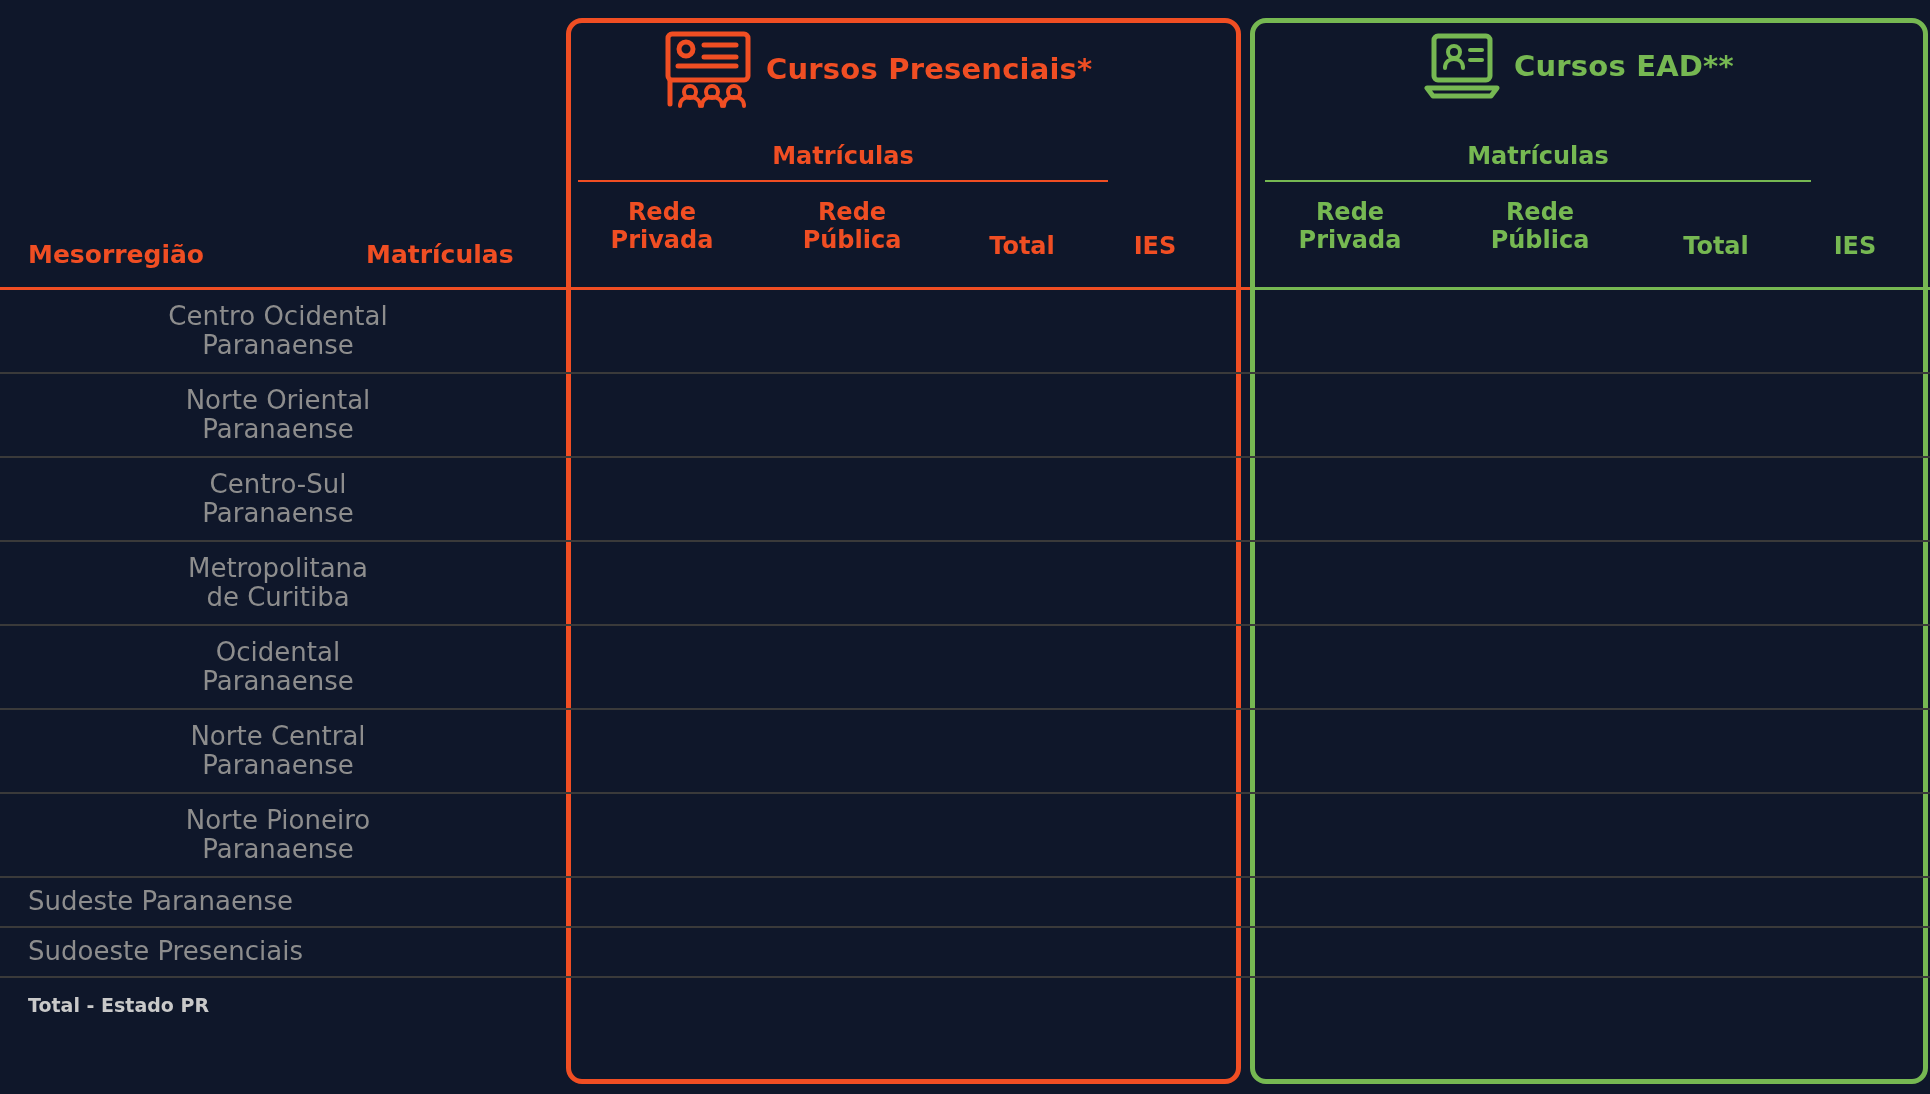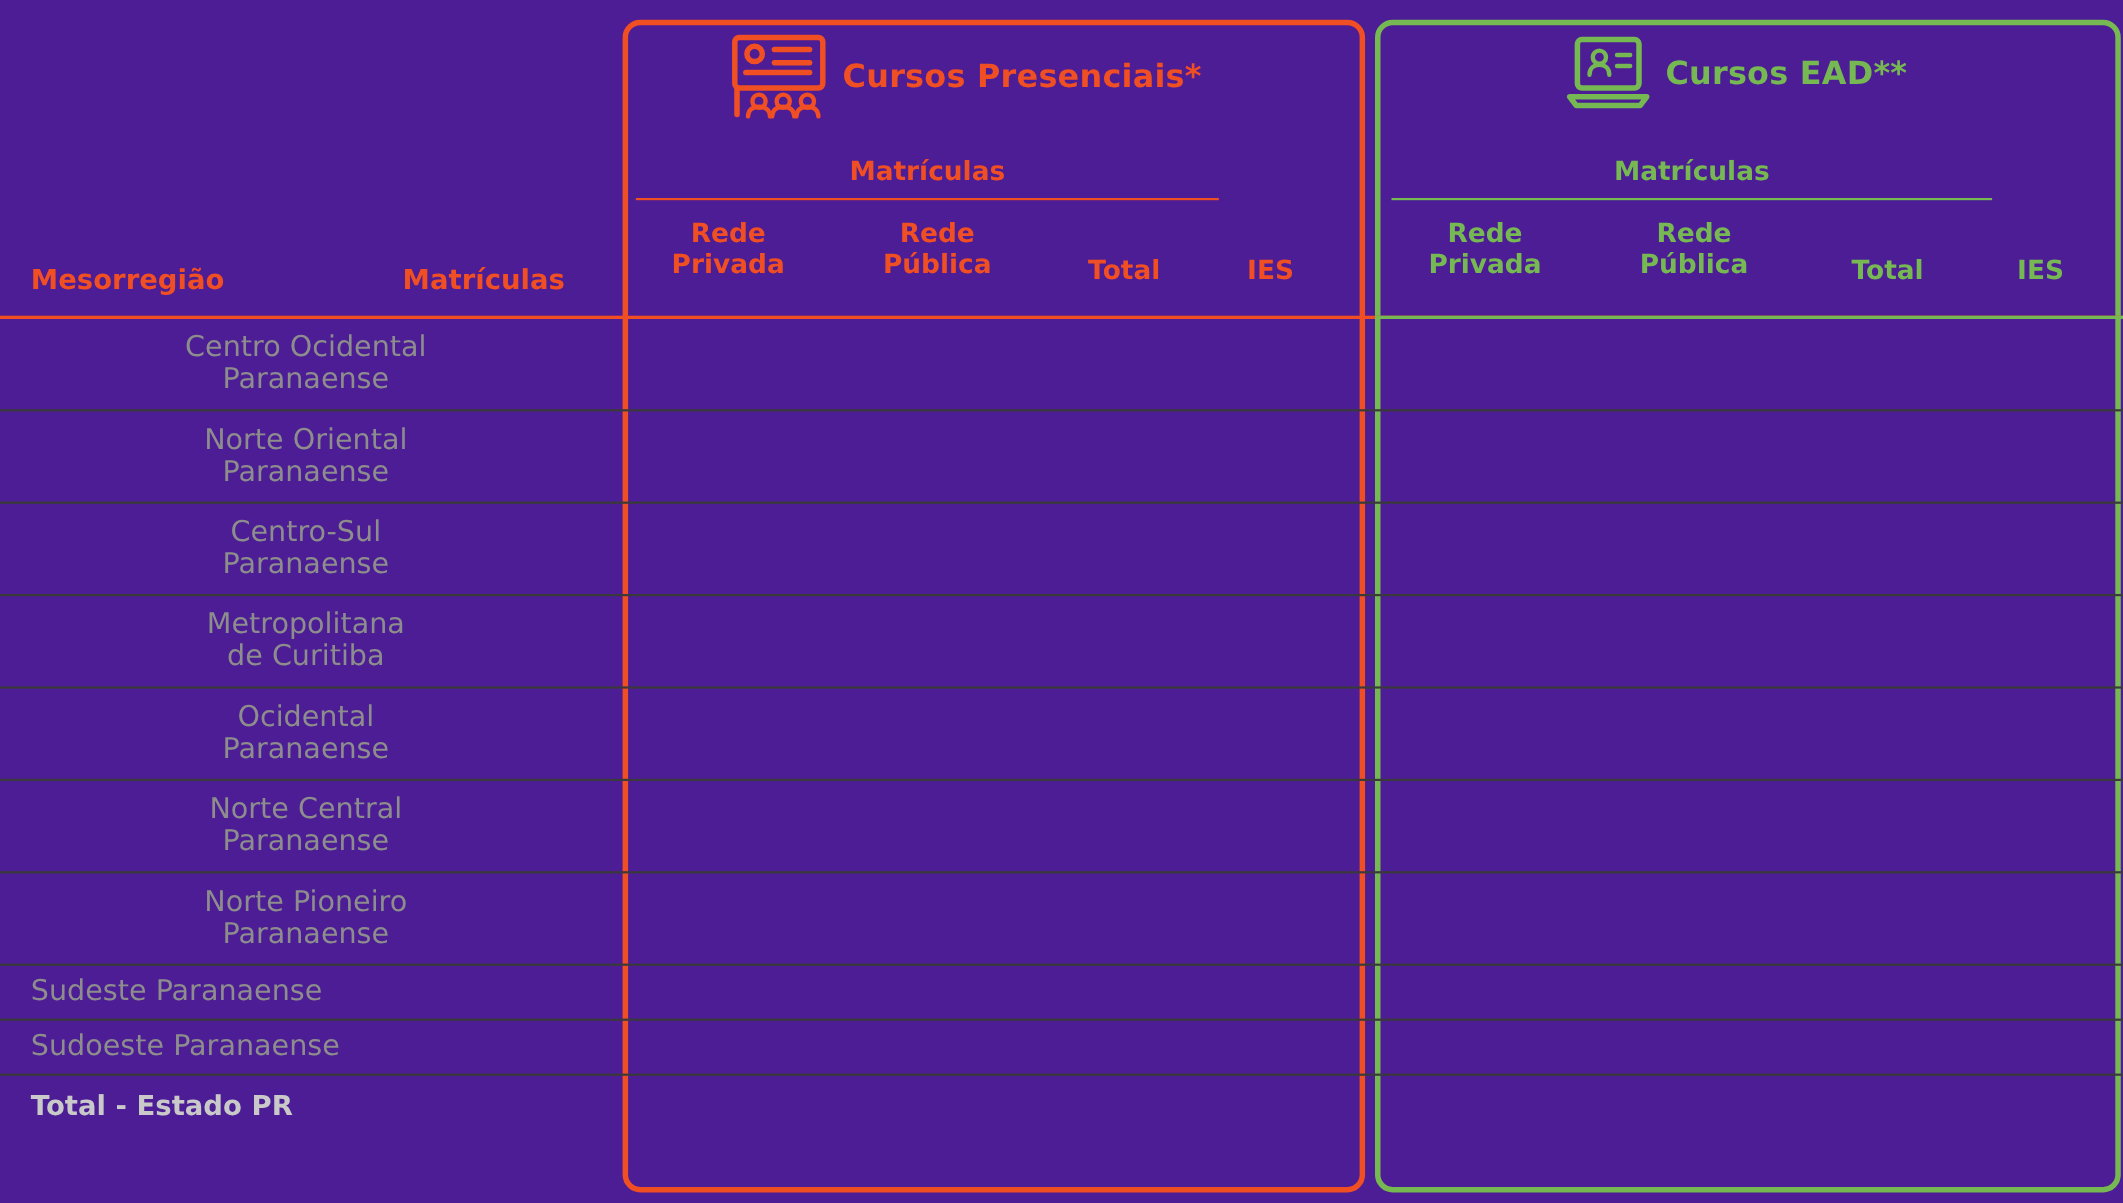--- a/index.html
+++ b/index.html
@@ -11,21 +11,21 @@
     width: 1930px;
     height: 1094px;
     font-family: "DejaVu Sans", sans-serif;
     overflow: hidden;
   }
 
   .sheet {
     position: relative;
     width: 1930px;
     height: 1094px;
-    background: #4c1d95;
+    background: #0f172a;
   }
 
   
   .panel {
     position: absolute;
     top: 18px;
     border-radius: 16px;
     border: 5px solid;
     box-sizing: border-box;
   }
@@ -151,21 +151,21 @@
     transform: translateY(-50%);
     font-size: 26px;
     color: #8d8d8d;
     line-height: 1.12;
     width: 500px;
     white-space: pre-line;
   }
   .row.total-row .label {
     color: #c9c9c9;
     font-weight: bold;
-    font-size: 25px;
+    font-size: 19px;
   }
 
   
   .cell {
     position: absolute;
     top: 50%;
     transform: translateY(-50%);
     text-align: center;
     font-size: 25px;
     color: #8d8d8d;
@@ -358,21 +358,21 @@
         <div class="cell" style="left: 566px; width: 190px;"></div>
         <div class="cell" style="left: 756px; width: 190px;"></div>
         <div class="cell" style="left: 946px; width: 164px;"></div>
         <div class="cell" style="left: 1110px; width: 140px;"></div>
         <div class="cell" style="left: 1250px; width: 196px;"></div>
         <div class="cell" style="left: 1446px; width: 196px;"></div>
         <div class="cell" style="left: 1642px; width: 160px;"></div>
         <div class="cell" style="left: 1802px; width: 126px;"></div>
       </div>
       <div class="row one-line">
-        <div class="label">Sudoeste Paranaense</div>
+        <div class="label">Sudoeste Presenciais</div>
         <div class="cell" style="left: 366px; width: 180px;"></div>
         <div class="cell" style="left: 566px; width: 190px;"></div>
         <div class="cell" style="left: 756px; width: 190px;"></div>
         <div class="cell" style="left: 946px; width: 164px;"></div>
         <div class="cell" style="left: 1110px; width: 140px;"></div>
         <div class="cell" style="left: 1250px; width: 196px;"></div>
         <div class="cell" style="left: 1446px; width: 196px;"></div>
         <div class="cell" style="left: 1642px; width: 160px;"></div>
         <div class="cell" style="left: 1802px; width: 126px;"></div>
       </div>

